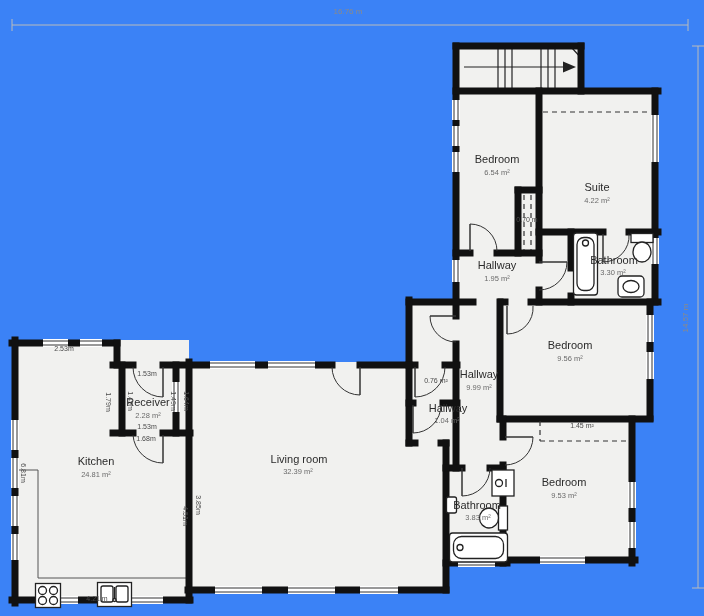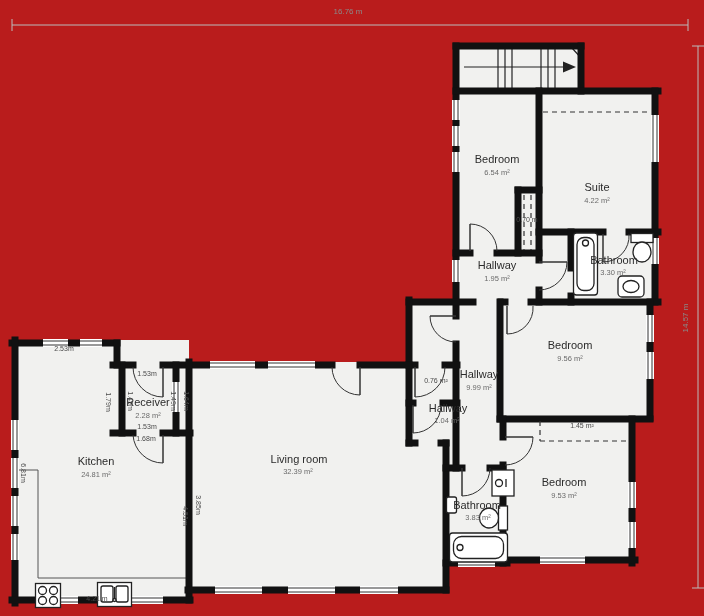--- a/index.html
+++ b/index.html
@@ -1,16 +1,16 @@
 <!DOCTYPE html>
 <html><head>
 <meta charset="utf-8">
 <style>
   html,body{margin:0;padding:0;background:#ffffff;}
-  .stage{position:relative;width:704px;height:616px;background:#b91c1c;overflow:hidden;
+  .stage{position:relative;width:704px;height:616px;background:#3b82f6;overflow:hidden;
          font-family:"Liberation Sans", sans-serif;}
   svg text{font-family:"Liberation Sans", sans-serif;}
   .rn{font-size:11px;fill:#2b2b2b;text-anchor:middle;}
   .ra{font-size:7.5px;fill:#6a6a6a;text-anchor:middle;}
   .dim{font-size:7px;fill:#4a4a4a;text-anchor:middle;}
   .ruler-text{font-size:8px;fill:#8a8a8a;text-anchor:middle;}
 </style>
 </head>
 <body>
 

